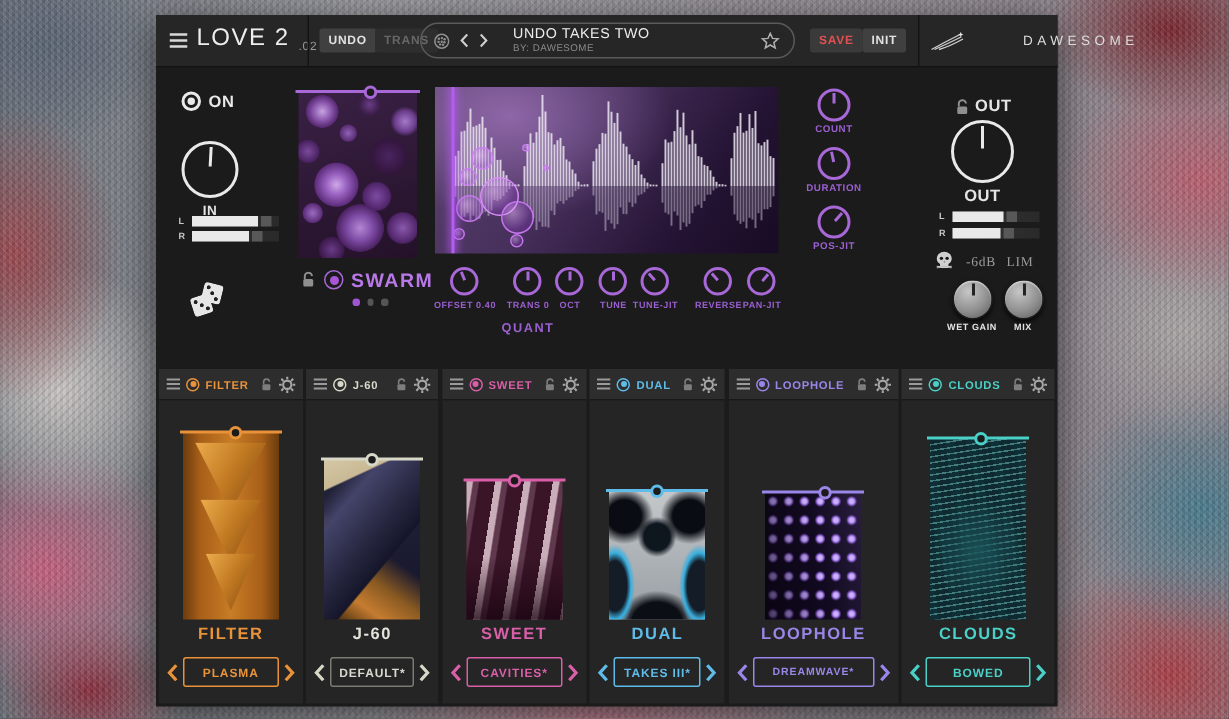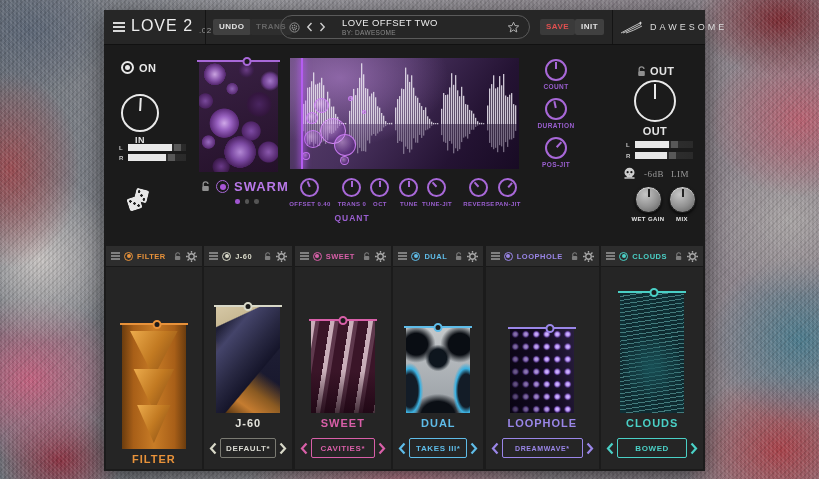--- a/index.html
+++ b/index.html
@@ -45,21 +45,21 @@
   .btn-save{left:436px;background:#3a3a3a;color:#e05050;}
   .btn-init{left:471px;background:#404040;color:#e2e2e2;}
   .pill{position:absolute;left:176px;top:5px;width:250px;height:24px;border:1.5px solid #5a5a5a;border-radius:14px;box-sizing:border-box;display:flex;align-items:center;}
   .pill .globe{margin-left:8px;}
   .pill .chev{margin-left:6px;}
   .pill-titles{margin-left:16px;display:flex;flex-direction:column;line-height:1;}
   .pill-title{font-size:9.5px;color:#ececec;letter-spacing:.4px;}
   .pill-by{font-size:6.5px;color:#8a8a8a;margin-top:2px;letter-spacing:.3px;}
   .pill .star{margin-left:auto;margin-right:9px;}
   .brand{position:absolute;left:516px;top:0;height:34px;display:flex;align-items:center;gap:6px;}
-  .brand-text{font-size:9px;letter-spacing:3px;color:#dcdcdc;}
+  .brand-text{font-size:9px;letter-spacing:3px;color:#dcdcdc;margin-left:32px;}
   
   .knob{position:absolute;border-radius:50%;box-sizing:border-box;}
   .knob.ring{border:2px solid var(--kc,#e8e8e8);}
   .knob .ptr{position:absolute;inset:0;transform:rotate(var(--rot,0deg));}
   .knob .ptr::before{content:"";position:absolute;left:50%;top:6%;width:2px;height:38%;margin-left:-1px;background:var(--kc,#e8e8e8);}
   .knob.metal{background:radial-gradient(circle at 38% 30%, #c6c6c6, #909090 55%, #5e5e5e 95%);border:1px solid #1a1a1a;box-shadow:0 2px 3px rgba(0,0,0,.7), inset 0 1px 1px rgba(255,255,255,.5);}
   .knob.metal .ptr::before{background:#222;height:32%;top:8%;}
   .klabel{position:absolute;text-align:center;font-weight:bold;color:#9a5fd0;letter-spacing:.4px;}
   .klabel.white{color:#e4e4e4;}
   
@@ -198,21 +198,21 @@
         <svg width="7" height="10" viewBox="0 0 7 10">
             <path d="M5.5 1 L1.8 5 L5.5 9" fill="none" stroke="#cfcfcf" stroke-width="1.4"></path>
           </svg>
       </span>
       <span class="chev">
         <svg width="7" height="10" viewBox="0 0 7 10">
             <path d="M1.5 1 L5.2 5 L1.5 9" fill="none" stroke="#cfcfcf" stroke-width="1.4"></path>
           </svg>
       </span>
       <span class="pill-titles">
-        <span class="pill-title">LOVE OFFSET TWO</span>
+        <span class="pill-title">UNDO TAKES TWO</span>
         <span class="pill-by">BY: DAWESOME</span>
       </span>
       <span class="star">
         <svg width="13" height="13" viewBox="0 0 13 13">
             <path d="M6.5 1.2l1.5 3.4 3.7.3-2.8 2.5.9 3.6-3.3-2-3.3 2 .9-3.6L1.3 4.9l3.7-.3z" fill="none" stroke="#b0b0b0" stroke-width="1"></path>
           </svg>
       </span>
     </div>
 
     <span class="tb-btn btn-save">SAVE</span>
@@ -636,20 +636,31 @@
         <div class="mod-img img-filter" style="height:125px">
           <div class="hslider">
               <i class="handle" style="--hx:55%"></i>
             </div>
           <div class="tri" style="top:7px;width:54px;height:46px"></div>
           <div class="tri" style="top:45px;width:46px;height:42px"></div>
           <div class="tri" style="top:81px;width:38px;height:38px"></div>
         </div>
       </div>
       <div class="mod-name">FILTER</div>
+      <div class="mod-sel">
+        <svg width="8" height="13" viewBox="0 0 8 13">
+            <path d="M6.5 1.5 L2 6.5 L6.5 11.5" fill="none" stroke="currentColor" stroke-width="2.2"></path>
+          </svg>
+        <span class="mod-preset">
+            <span>PLASMA</span>
+          </span>
+        <svg width="8" height="13" viewBox="0 0 8 13">
+            <path d="M1.5 1.5 L6 6.5 L1.5 11.5" fill="none" stroke="currentColor" stroke-width="2.2"></path>
+          </svg>
+      </div>
     </div>
 
     <div class="module" style="--ac: #d8d8c8;">
       <div class="mod-header">
         <svg width="9" height="8" viewBox="0 0 9 8">
             <g stroke="#9a9a9a" stroke-width="1.4">
               <path d="M0 1h9M0 4h9M0 7h9"></path>
             </g>
           </svg>
         <span class="mod-led"></span>

